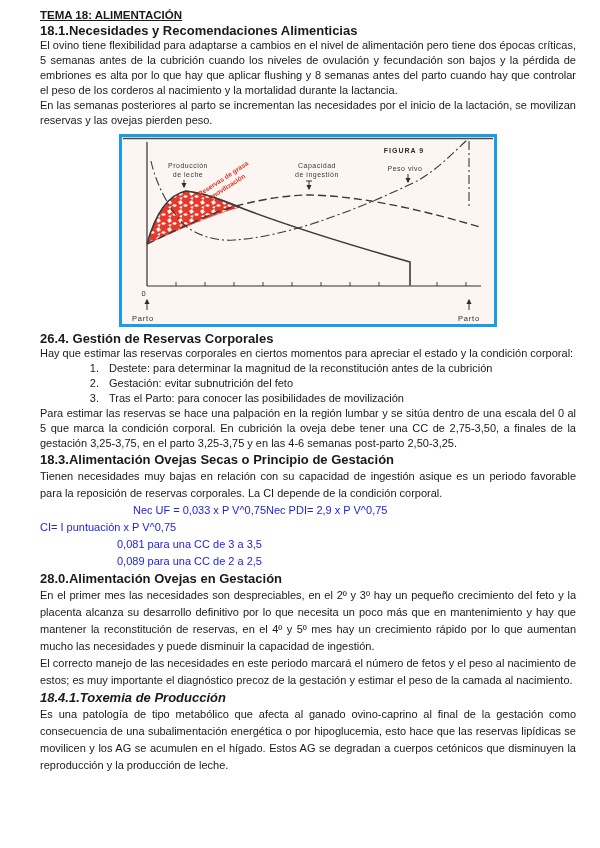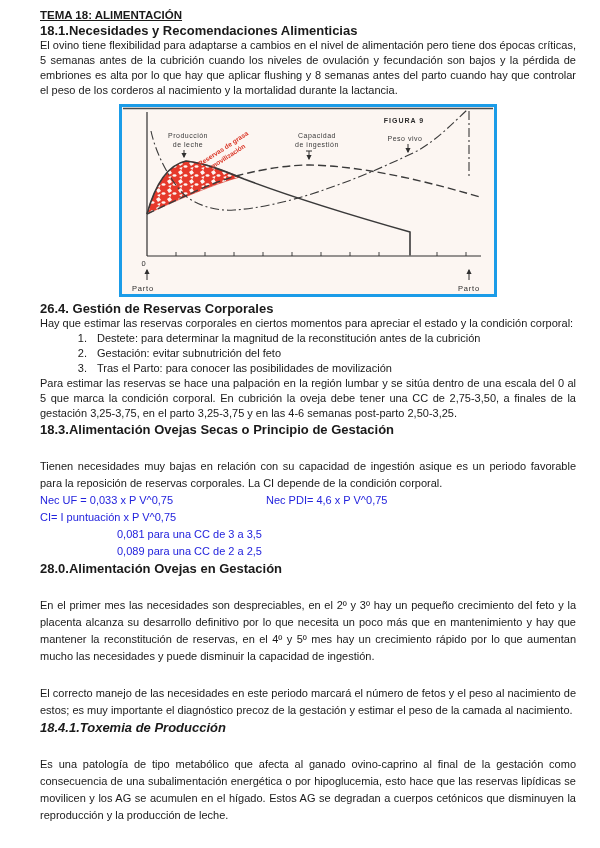--- a/index.html
+++ b/index.html
@@ -3,25 +3,25 @@
 <meta charset="utf-8">
 <style>
   html,body{margin:0;padding:0;background:#ffffff;}
   body{width:600px;height:848px;font-family:"Liberation Sans",sans-serif;color:#1a1a1a;overflow:hidden;}
   .page{padding:7px 24px 0 40px;}
   .h{font-size:13px;font-weight:bold;line-height:15px;margin:0;}
   .h.wide{line-height:17px;}
   .title-line{font-size:11.5px;font-weight:bold;line-height:16px;}
   .title-line .u{text-decoration:underline;}
   p.body{margin:0;font-size:11px;line-height:15px;text-align:justify;}
-  p.body.wide{line-height:17px;margin-top:20px;}
+  p.body.wide{line-height:17px;}
   ol.cclist{margin:0;padding:0 0 0 50px;font-size:11px;line-height:15px;}
-  ol.cclist li{padding-left:7px;}
+  ol.cclist li{padding-left:7px;margin-left:12px;}
   .formula{color:#2323dd;font-size:11px;line-height:17px;margin:0;}
-  .formula .col1{display:inline-block;width:226px;}
+  .formula .col1{display:inline-block;width:226px;text-align:right;}
   .formula.findent{padding-left:77px;}
   .ital{font-style:italic;}
   .figwrap{width:372px;margin:6px auto 4px auto;border:3px solid #1b9ce8;background:#fcf6f2;}
   .figwrap svg{display:block;}
   .figlbl{font-size:7px;fill:#3a3a3a;letter-spacing:0.5px;font-family:"Liberation Sans",sans-serif;}
   .figred{font-size:6.6px;fill:#da3425;font-weight:bold;font-family:"Liberation Sans",sans-serif;}
   .figtag{font-size:7px;font-weight:bold;fill:#2c2c2c;letter-spacing:1px;font-family:"Liberation Sans",sans-serif;}
   .figsm{font-size:7.5px;fill:#2c2c2c;letter-spacing:0.8px;font-family:"Liberation Sans",sans-serif;}
   .c{fill:none;stroke:#3a3a3a;}
   .csolid{stroke-width:1.6;}
@@ -33,20 +33,21 @@
 </style>
 </head>
 <body>
 
 <div class="page">
 
   <div class="title-line"><span class="u">TEMA 18: ALIMENTACIÓN</span></div>
 
   <div class="h">18.1.Necesidades y Recomendaciones Alimenticias</div>
   <p class="body">El ovino tiene flexibilidad para adaptarse a cambios en el nivel de alimentación pero tiene dos épocas críticas, 5 semanas antes de la cubrición cuando los niveles de ovulación y fecundación son bajos y la pérdida de embriones es alta por lo que hay que aplicar flushing y 8 semanas antes del parto cuando hay que controlar el peso de los corderos al nacimiento y la mortalidad durante la lactancia.</p>
+  <p class="body">En las semanas posteriores al parto se incrementan las necesidades por el inicio de la lactación, se movilizan reservas y las ovejas pierden peso.</p>
 
   <div class="figwrap">
     <svg width="372" height="187" viewBox="0 0 372 187">
       <defs>
         <marker id="ah" viewBox="0 0 10 10" refX="8" refY="5" markerWidth="5.5" markerHeight="5.5" orient="auto-start-reverse">
           <path d="M0 0 L10 5 L0 10 z" fill="#2f2f2f"></path>
         </marker>
         <pattern id="redpat" width="11" height="9" patternUnits="userSpaceOnUse">
           <rect width="11" height="9" fill="#e6392b"></rect>
           <path d="M1 2 L4 0 L6 3 L3 5 Z" fill="#fcf6f2"></path>
@@ -124,21 +125,21 @@
   <ol class="cclist">
     <li>Destete: para determinar la magnitud de la reconstitución antes de la cubrición</li>
     <li>Gestación: evitar subnutrición del feto</li>
     <li>Tras el Parto: para conocer las posibilidades de movilización</li>
   </ol>
   <p class="body">Para estimar las reservas se hace una palpación en la región lumbar y se sitúa dentro de una escala del 0 al 5 que marca la condición corporal. En cubrición la oveja debe tener una CC de 2,75-3,50, a finales de la gestación 3,25-3,75, en el parto 3,25-3,75 y en las 4-6 semanas post-parto 2,50-3,25.</p>
 
   <div class="h wide">18.3.Alimentación Ovejas Secas o Principio de Gestación</div>
   <p class="body wide">Tienen necesidades muy bajas en relación con su capacidad de ingestión asique es un periodo favorable para la reposición de reservas corporales. La CI depende de la condición corporal.</p>
   <div class="formula">
-    <span class="col1">Nec UF = 0,033 x P V^0,75</span><span>Nec PDI= 4,6 x P V^0,75</span>
+    <span class="col1">Nec UF = 0,033 x P V^0,75</span><span>Nec PDI= 2,9 x P V^0,75</span>
   </div>
   <div class="formula">CI= I puntuación x P V^0,75</div>
   <div class="formula findent">0,081 para una CC de 3 a 3,5</div>
   <div class="formula findent">0,089 para una CC de 2 a 2,5</div>
 
   <div class="h wide">28.0.Alimentación Ovejas en Gestación</div>
   <p class="body wide">En el primer mes las necesidades son despreciables, en el 2º y 3º hay un pequeño crecimiento del feto y la placenta alcanza su desarrollo definitivo por lo que necesita un poco más que en mantenimiento y hay que mantener la reconstitución de reservas, en el 4º y 5º mes hay un crecimiento rápido por lo que aumentan mucho las necesidades y puede disminuir la capacidad de ingestión.</p>
   <p class="body wide">El correcto manejo de las necesidades en este periodo marcará el número de fetos y el peso al nacimiento de estos; es muy importante el diagnóstico precoz de la gestación y estimar el peso de la camada al nacimiento.</p>
 
   <div class="h wide ital">18.4.1.Toxemia de Producción</div>

